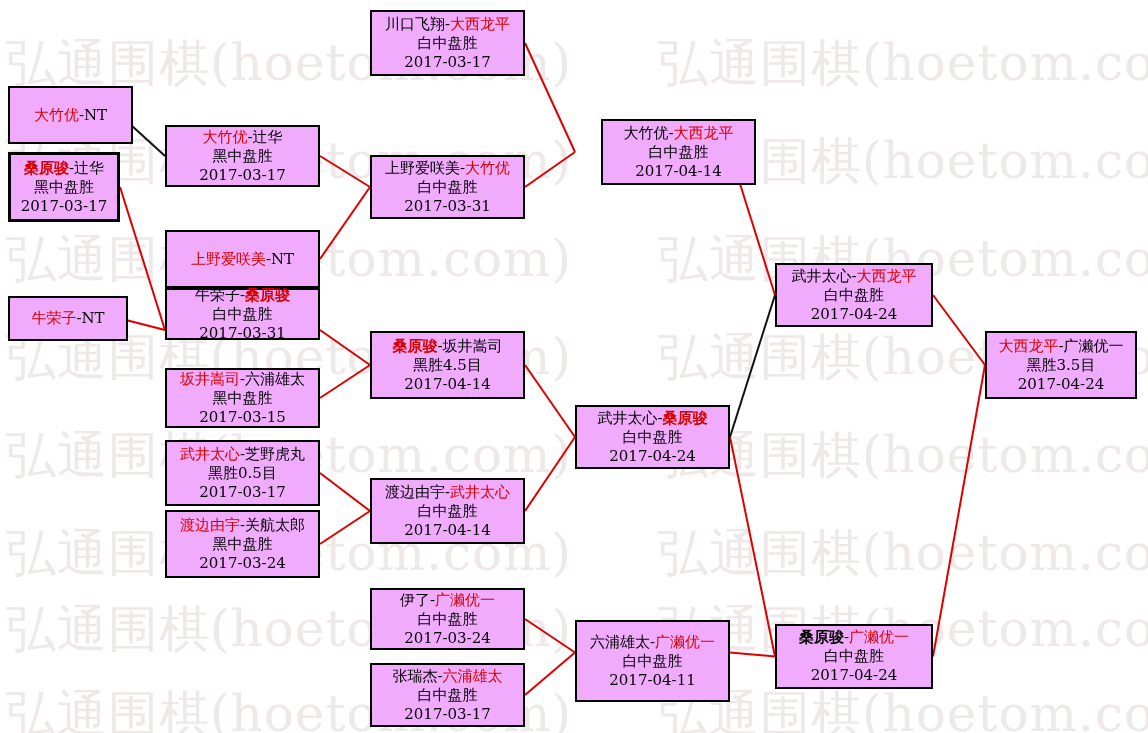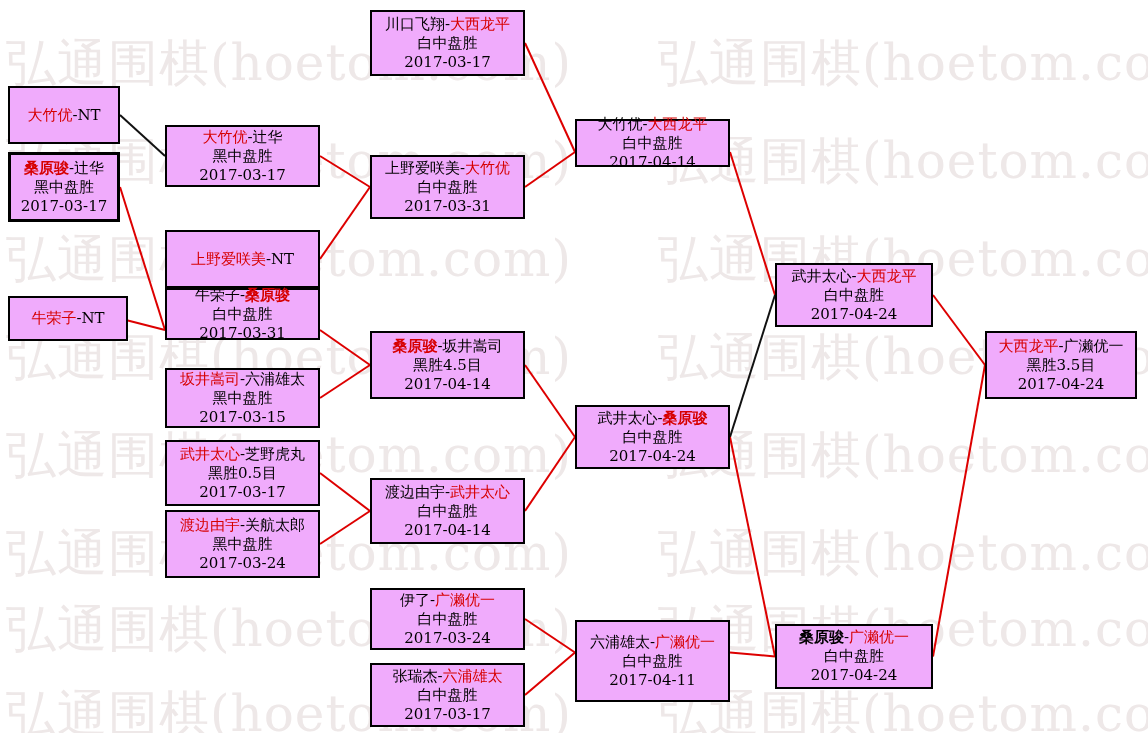--- a/index.html
+++ b/index.html
@@ -17,36 +17,36 @@
     position:absolute;z-index:2;background:#f0abfc;
     border:2px solid #000000;box-sizing:border-box;
     display:flex;flex-direction:column;justify-content:center;align-items:center;
     text-align:center;font-size:15px;line-height:19px;color:#000000;
   }
   .box.thick{border-width:3px;}
   .win{color:var(--win-color,#d60000);}
   .hl{font-weight:bold;}
   .names,.result,.date{width:100%;}
   
-  .b0{left:8px;top:86px;width:112px;height:58px}
+  .b0{left:8px;top:86px;width:125px;height:58px}
   .b1{left:8px;top:152px;width:112px;height:70px}
   .b2{left:8px;top:296px;width:120px;height:45px}
   .b3{left:165px;top:125px;width:155px;height:62px}
   .b4{left:165px;top:230px;width:155px;height:58px}
   .b5{left:165px;top:288px;width:155px;height:52px}
   .b6{left:165px;top:368px;width:155px;height:60px}
   .b7{left:165px;top:440px;width:155px;height:66px}
   .b8{left:165px;top:510px;width:155px;height:68px}
   .b9{left:370px;top:10px;width:155px;height:66px}
   .b10{left:370px;top:155px;width:155px;height:64px}
   .b11{left:370px;top:331px;width:155px;height:68px}
   .b12{left:370px;top:478px;width:155px;height:66px}
   .b13{left:370px;top:588px;width:155px;height:62px}
   .b14{left:370px;top:663px;width:155px;height:64px}
-  .b15{left:575px;top:119px;width:155px;height:48px}
+  .b15{left:601px;top:119px;width:155px;height:66px}
   .b16{left:575px;top:405px;width:155px;height:64px}
   .b17{left:575px;top:620px;width:155px;height:82px}
   .b18{left:775px;top:263px;width:158px;height:64px}
   .b19{left:775px;top:624px;width:158px;height:65px}
   .b20{left:985px;top:331px;width:152px;height:68px}
 </style>
 </head>
 <body>
 
 <div id="stage">

